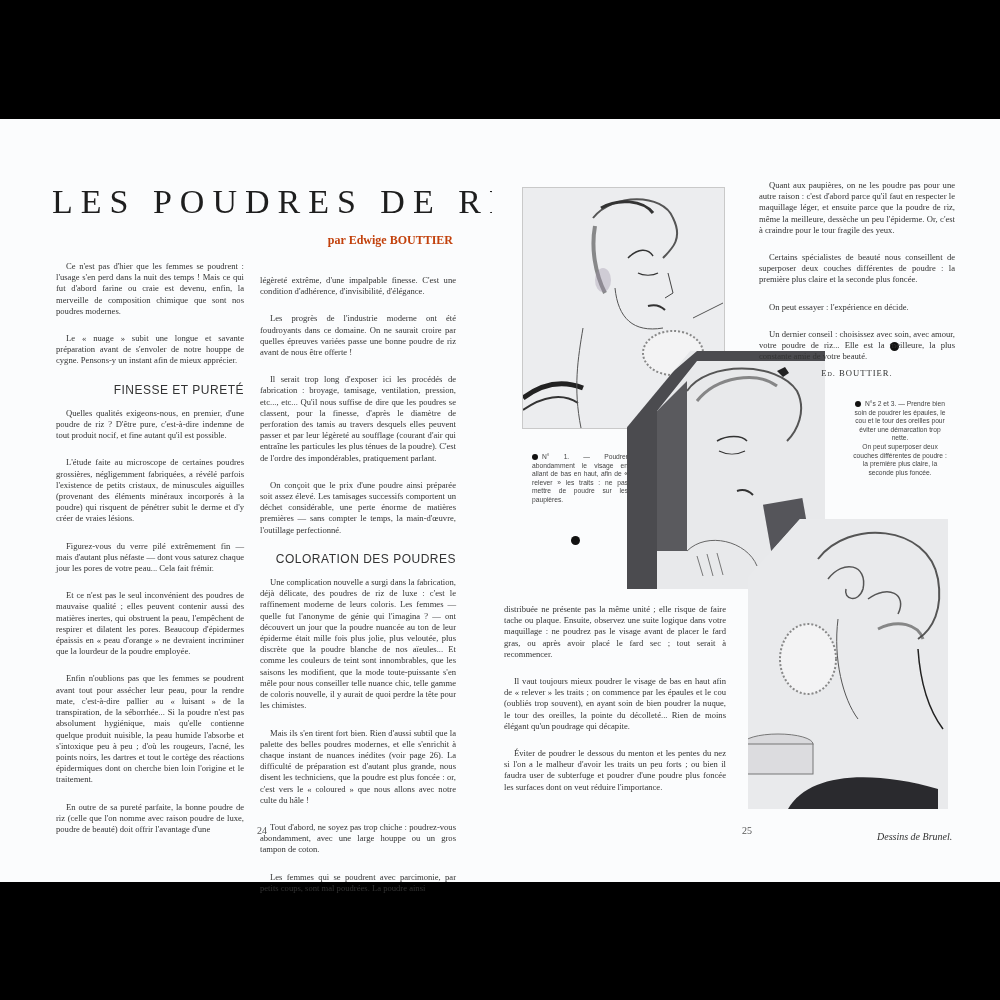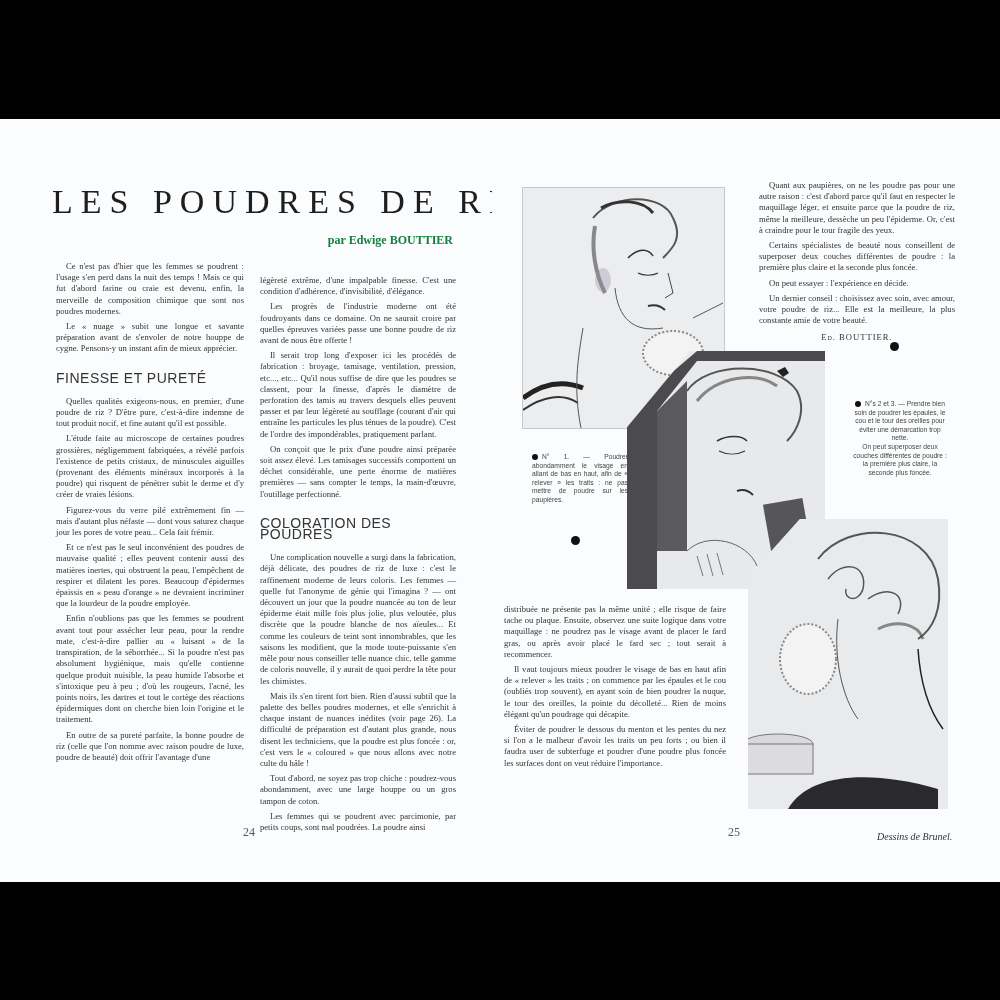--- a/index.html
+++ b/index.html
@@ -19,37 +19,37 @@
     background: linear-gradient(to right, #eef0f2, #e4e6e8, #f2f3f5);
   }
   .title {
     position: absolute; left: 52px; top: 64px; width: 410px;
     font-family: "Liberation Serif", "DejaVu Serif", serif;
     font-size: 34px; letter-spacing: 8px; color: #1e1e1e; font-weight: normal; margin: 0;
     white-space: nowrap;
   }
   .byline {
     position: absolute; right: 42px; top: 114px;
-    font-family: "Liberation Serif", serif; font-weight: bold; font-size: 12px; color: #15803d;
+    font-family: "Liberation Serif", serif; font-weight: bold; font-size: 12px; color: #c2410c;
   }
   .col {
     position: absolute; font-size: 8.6px; line-height: 11.2px; text-align: justify;
     color: #333; hyphens: auto;
   }
   .col p { margin: 0; text-indent: 10px; }
-  .col p + p { margin-top: 4px; }
+  .col p + p { margin-top: 16px; }
   .col h3 {
     font-family: "Liberation Sans", "DejaVu Sans", sans-serif; font-weight: normal;
-    font-size: 14px; letter-spacing: 0.5px; text-align: left; margin: 18px 0 12px 0; color: #333;
+    font-size: 12px; letter-spacing: 0.5px; text-align: right; margin: 18px 0 12px 0; color: #333;
   }
   .col h3.big { font-size: 12.5px; letter-spacing: 1px; margin: 16px 0 10px 0; text-align: left; }
   .col1 { left: 56px; top: 142px; width: 188px; }
   .col2 { left: 260px; top: 156px; width: 196px; }
   .folio {
-    position: absolute; top: 706px; font-size: 12px; color: #555;
+    position: absolute; top: 706px; font-size: 10px; color: #555; margin-left: 14px;
   }
   .folio.left { left: 243px; }
   .folio.right { left: 236px; }
   .rcol1 { left: 12px; top: 485px; width: 222px; }
   .rcol2 { left: 267px; top: 61px; width: 196px; }
   .signature { text-align: center; font-variant: small-caps; letter-spacing: 1px; margin-top: 6px !important; text-indent: 0 !important; }
   .caption {
     position: absolute; font-family: "Liberation Sans", "DejaVu Sans", sans-serif; font-size: 6.7px; line-height: 8.6px; color: #444;
     text-align: justify;
   }

